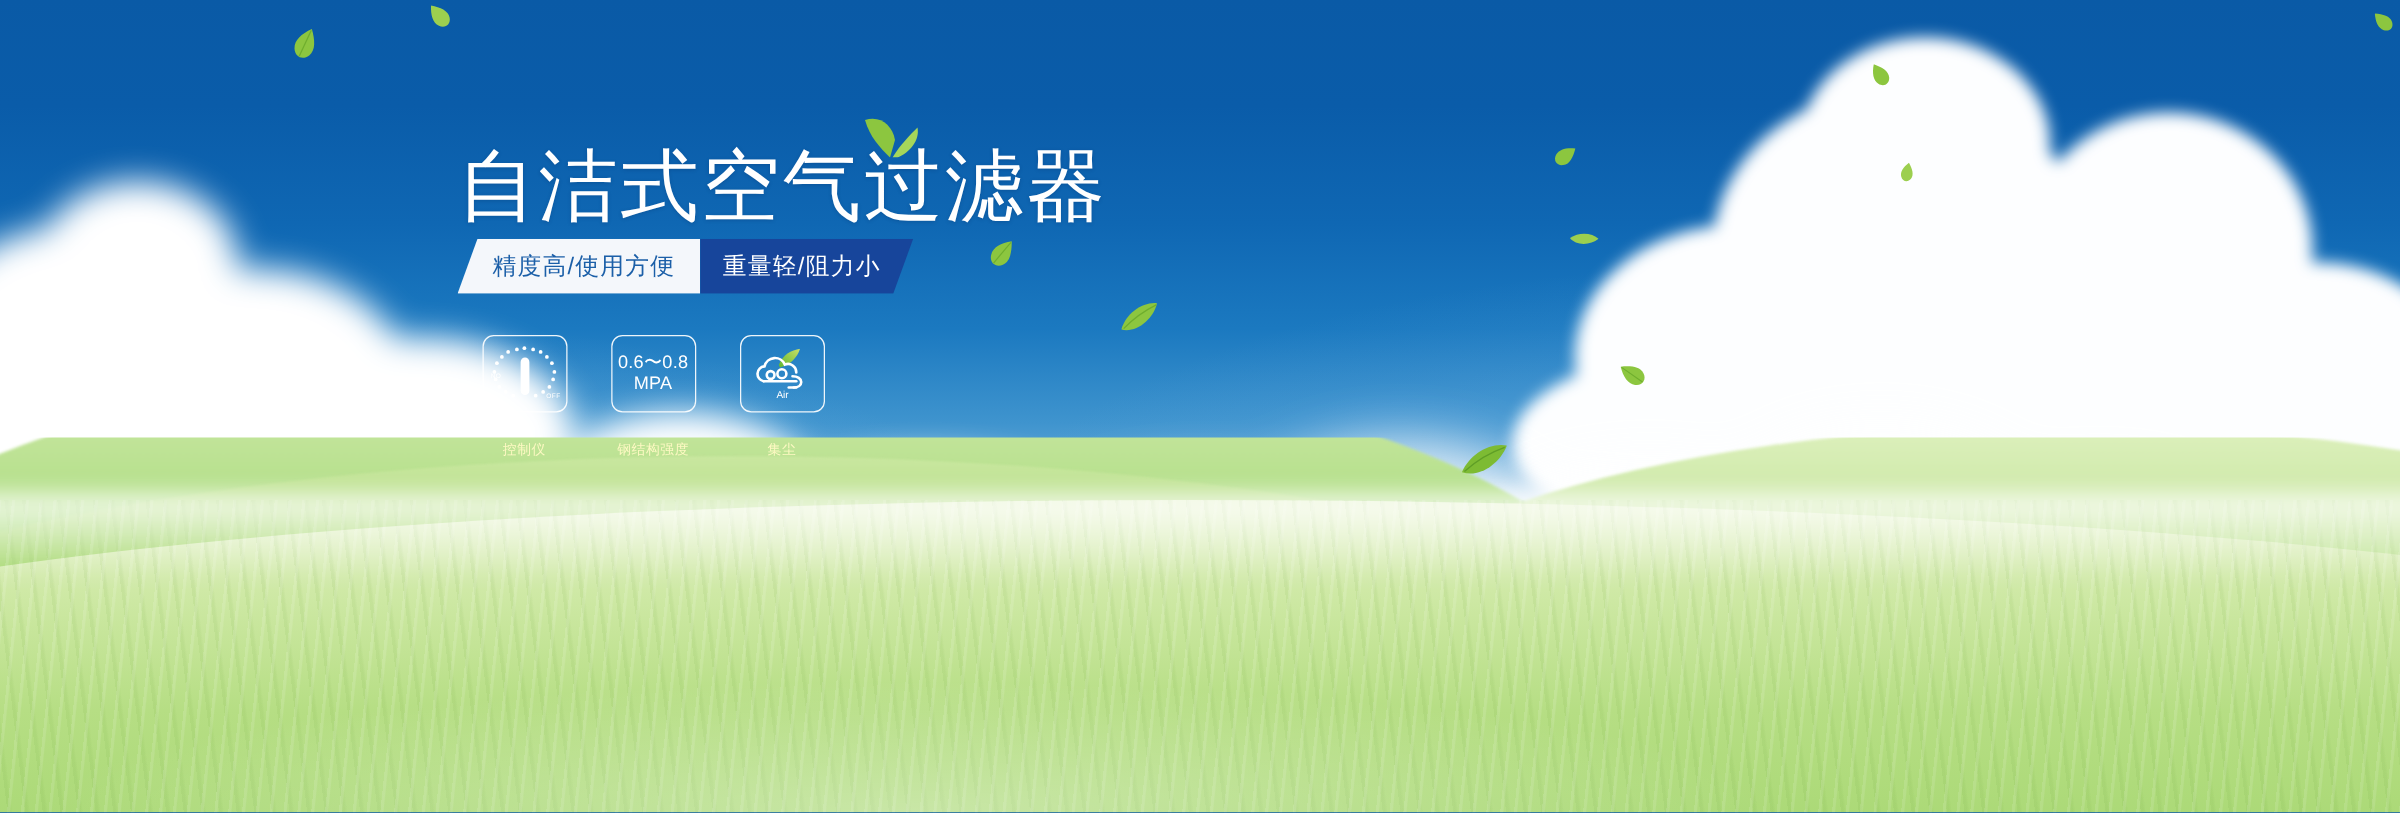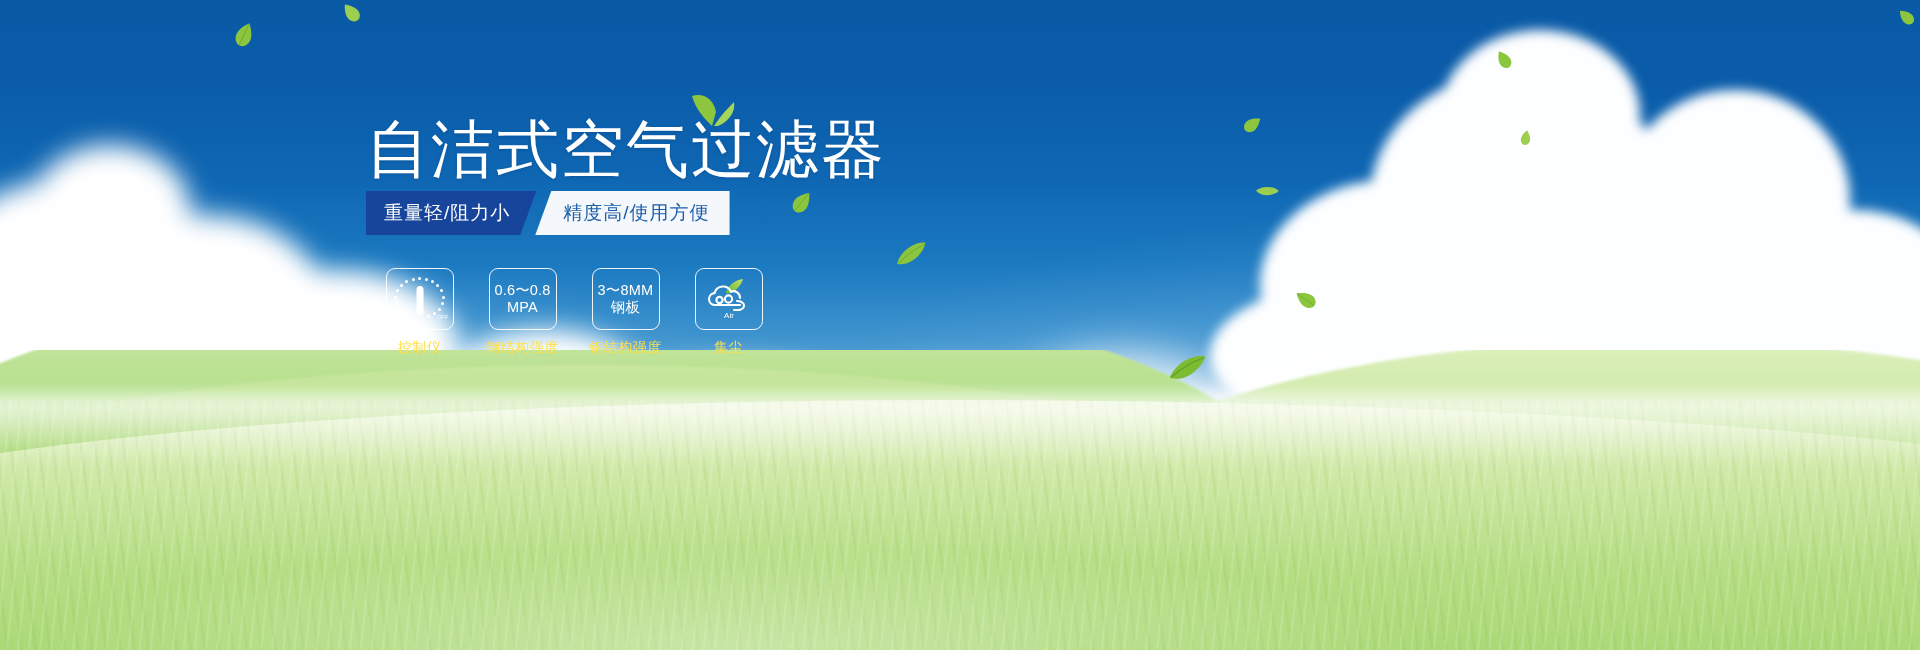--- a/index.html
+++ b/index.html
@@ -124,21 +124,21 @@
   .fbox {
     width:68px; height:62px;
     border:1.6px solid rgba(255,255,255,.92);
     border-radius:9px;
     display:flex; flex-direction:column;
     align-items:center; justify-content:center;
     color:#fff;
     position:relative;
   }
   .fbox .txt { font-size:14.5px; line-height:1.18; text-align:center; letter-spacing:.2px; }
-  .fcap { margin-top:9px; font-size:14px; color:#fde047; letter-spacing:.5px; white-space:nowrap; }
+  .fcap { margin-top:22px; font-size:11px; color:#fef9c3; letter-spacing:.5px; white-space:nowrap; }
 
   .gauge { position:relative; width:52px; height:44px; }
   .gauge .dot { position:absolute; width:3px; height:3px; border-radius:50%; background:#fff; }
   .gauge .needle {
     position:absolute; left:50%; top:9px; transform:translateX(-50%);
     width:7px; height:30px; border-radius:4px; background:#fff;
   }
   .gauge .lbl { position:absolute; font-size:5.2px; color:#fff; letter-spacing:.4px; }
   .gauge .lbl.no { left:-1px; top:21px; }
   .gauge .lbl.off { right:-3px; bottom:1px; }
@@ -267,22 +267,22 @@
     <div class="title-leaf">
       <svg width="46" height="34" viewBox="0 0 46 34">
         <path d="M22 34C14 26 6 18 2 4 14 0 24 8 26 20z" fill="#8cc63f"></path>
         <path d="M24 34C30 24 38 16 44 10 46 20 38 30 28 34z" fill="#a5d65a"></path>
       </svg>
     </div>
 
     <h1 class="title">自洁式空气过滤器</h1>
 
     <div class="badges">
+      <div class="badge badge-light">精度高/使用方便</div>
       <div class="badge badge-dark">重量轻/阻力小</div>
-      <div class="badge badge-light">精度高/使用方便</div>
     </div>
 
     <div class="features">
 
       <div class="feature">
         <div class="fbox">
           <div class="gauge">
             <div class="dot" style="left:24.5px;top:0px;"></div>
             <div class="dot" style="left:18px;top:.8px;"></div>
             <div class="dot" style="left:31px;top:.8px;"></div>
@@ -312,27 +312,20 @@
 
       <div class="feature">
         <div class="fbox">
           <div class="txt">0.6〜0.8</div>
           <div class="txt">MPA</div>
         </div>
         <div class="fcap">钢结构强度</div>
       </div>
 
 
-      <div class="feature">
-        <div class="fbox">
-          <div class="txt">3〜8MM</div>
-          <div class="txt">钢板</div>
-        </div>
-        <div class="fcap">钢结构强度</div>
-      </div>
 
       <div class="feature">
         <div class="fbox">
           <svg width="50" height="40" viewBox="0 0 50 40">
             <defs>
               <linearGradient id="lg" x1="0" y1="1" x2="1" y2="0">
                 <stop offset="0" stop-color="#5fb72e"></stop>
                 <stop offset="1" stop-color="#c9e06a"></stop>
               </linearGradient>
             </defs>

